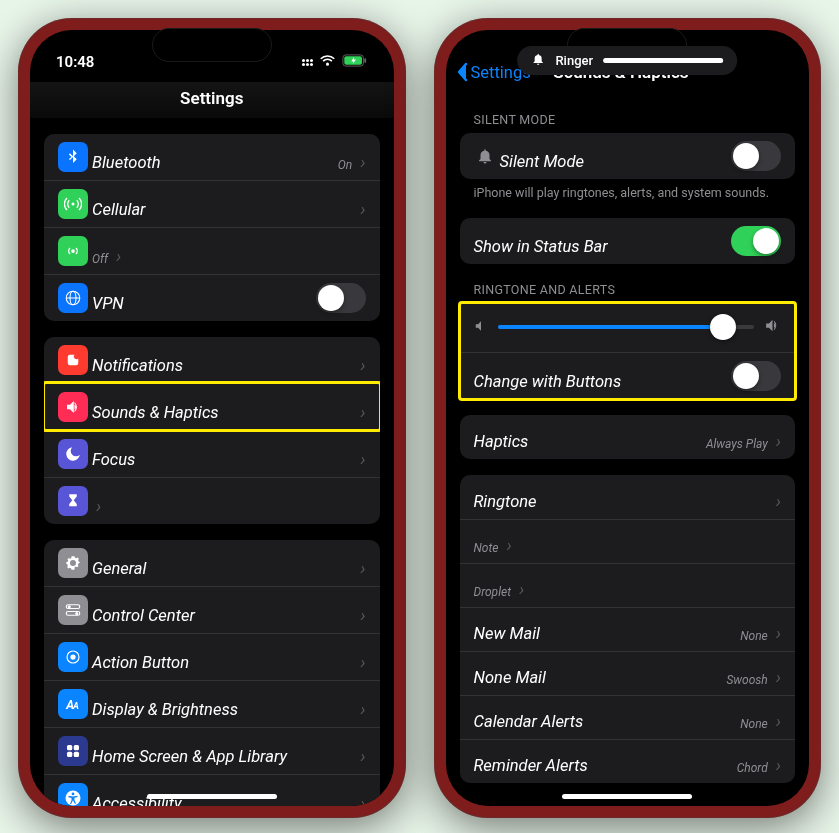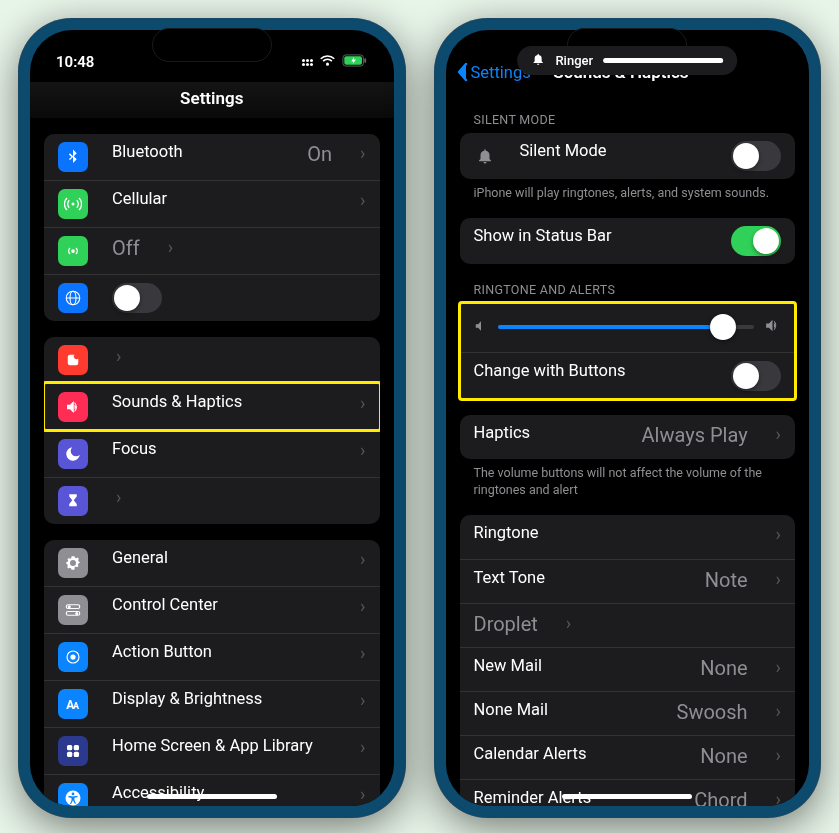--- a/index.html
+++ b/index.html
@@ -1,21 +1,21 @@
 <!DOCTYPE html>
 <html><head>
 <meta charset="utf-8">
 <style>
   * { box-sizing: border-box; margin: 0; padding: 0; font-family: -apple-system, BlinkMacSystemFont, "Segoe UI", Roboto, sans-serif; }
   body { background: #e8f5e9; padding: 18px; display: flex; gap: 28px; justify-content: center; align-items: flex-start; }
 
   .phone {
     width: 392px;
     height: 800px;
-    background: #0c4a6e;
+    background: #7f1d1d;
     border-radius: 54px;
     padding: 12px;
     box-shadow: 0 10px 40px rgba(0,0,0,.5), inset 0 0 2px #444;
     position: relative;
     overflow: hidden;
   }
   .screen {
     width: 100%; height: 100%;
     background: #000;
     border-radius: 42px;
@@ -51,33 +51,33 @@
     text-align: center;
     font-size: 17px; font-weight: 600; color: #fff;
     padding: 6px 0 10px;
     background: linear-gradient(#141414,#0a0a0a);
   }
 
   .content { flex:1; overflow-y:hidden; padding: 0 14px; }
 
   .group { background:#1c1c1e; border-radius:10px; margin-top:16px; overflow:hidden; }
   .row {
-    display:flex; align-items:flex-start; gap:24px;
+    display:flex; align-items:flex-end; gap:4px;
     padding: 8px 14px; min-height:44px;
     border-top: .5px solid #333;
-    color:#fff; font-size:16.5px;
+    color:#fff; font-size:16.5px;font-style:italic;
   }
   .group .row:first-child { border-top:none; }
   .row .icon {
     width:30px;height:30px;border-radius:7px;
     display:flex;align-items:center;justify-content:center;
     flex-shrink:0;
   }
   .row .label { flex:1; }
-  .row .detail { color:#8e8e93; font-size:20px; }
+  .row .detail { color:#8e8e93; font-size:12px; }
   .row .chev { color:#555; font-size:18px; padding-left:4px; }
 
   
   .toggle {
     width:50px;height:30px;border-radius:15px;position:relative;
   }
   .toggle .knob{
     position:absolute;top:2px;width:26px;height:26px;border-radius:50%;background:#fff;
     box-shadow:0 2px 4px rgba(0,0,0,.4);
   }
@@ -198,33 +198,35 @@
             <span class="chev">›</span>
           </div>
           <div class="row">
             <span class="icon" style="background: rgb(10, 116, 255);">
               <svg viewBox="0 0 24 24">
                 <circle cx="12" cy="12" r="9" fill="none" stroke="#fff" stroke-width="1.5"></circle>
                 <ellipse cx="12" cy="12" rx="4" ry="9" fill="none" stroke="#fff" stroke-width="1.5"></ellipse>
                 <path stroke="#fff" stroke-width="1.5" d="M3 12h18"></path>
               </svg>
             </span>
+            <span class="label">VPN</span>
             <div class="toggle off">
               <div class="knob"></div>
             </div>
           </div>
         </div>
       <div class="group" id="g2">
           <div class="row">
             <span class="icon" style="background: rgb(255, 59, 48);">
               <svg viewBox="0 0 24 24">
                 <rect x="5" y="5" width="14" height="14" rx="3" fill="#fff"></rect>
                 <circle cx="17" cy="7" r="3.5" fill="#ff3b30" stroke="#ff3b30"></circle>
               </svg>
             </span>
+            <span class="label">Notifications</span>
             <span class="chev">›</span>
           </div>
           <div class="row highlight">
             <span class="icon" style="background: rgb(255, 45, 85);">
               <svg viewBox="0 0 24 24">
                 <path d="M4 9v6h4l5 5V4L8 9H4zm12 3a3.5 3.5 0 00-2-3.2v6.4A3.5 3.5 0 0016 12zm-2-6.7v2a6.5 6.5 0 010 9.4v2a8.5 8.5 0 000-13.4z"></path>
               </svg>
             </span>
             <span class="label">Sounds &amp; Haptics</span>
             <span class="chev">›</span>
@@ -396,29 +398,27 @@
         </div>
       </div>
 
       <div class="group" style="">
         <div class="row">
           <span class="label">Haptics</span>
           <span class="detail">Always Play</span>
           <span class="chev">›</span>
         </div>
       </div>
-      <div class="footer-note">The volume buttons will not affect the volume of the ringtones and alert</div>
 
       <div class="group" id="sounds-group">
           <div class="row">
             <span class="label">Ringtone</span>
             <span class="chev">›</span>
           </div>
           <div class="row">
-            <span class="label">Text Tone</span>
             <span class="detail">Note</span>
             <span class="chev">›</span>
           </div>
           <div class="row">
             <span class="detail">Droplet</span>
             <span class="chev">›</span>
           </div>
           <div class="row">
             <span class="label">New Mail</span>
             <span class="detail">None</span>

